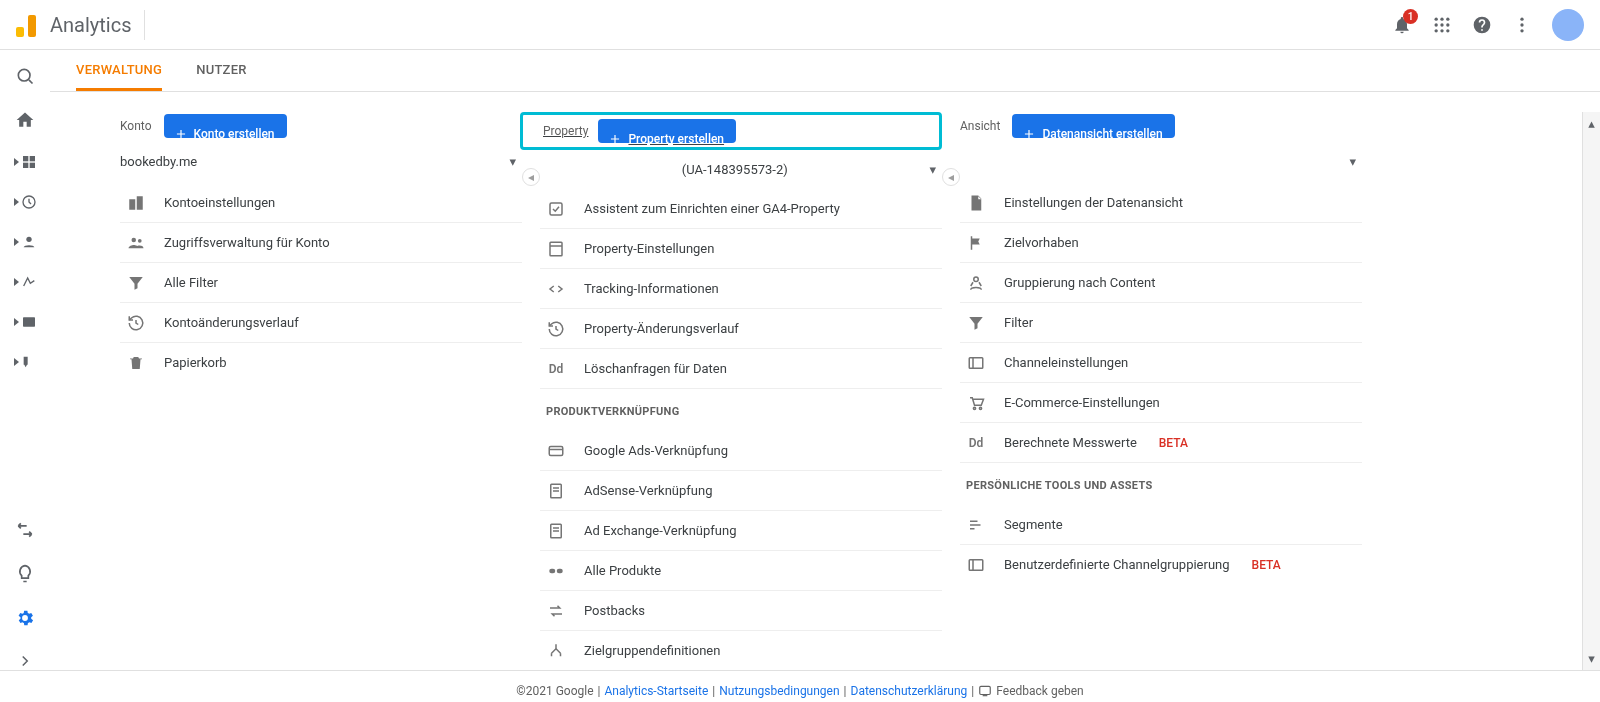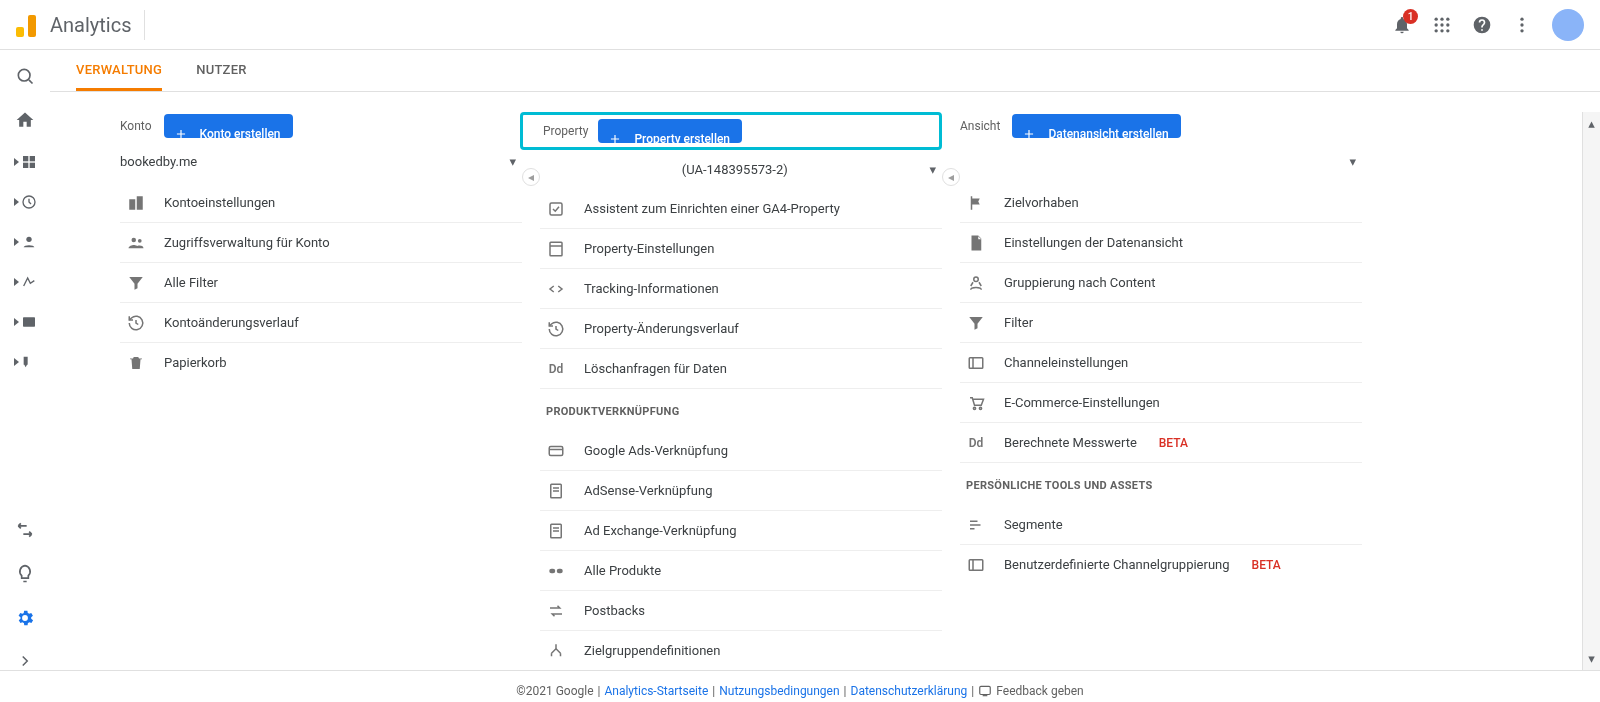--- a/index.html
+++ b/index.html
@@ -43,22 +43,22 @@
   .tri{width:0;height:0;border-top:4px solid transparent;border-bottom:4px solid transparent;border-left:5px solid #5f6368;}
   
   .main{flex:1;display:flex;flex-direction:column;min-width:0;}
   .tabs{height:42px;border-bottom:1px solid var(--border);display:flex;align-items:center;gap:34px;padding:0 26px;}
   .tab{font-size:13px;font-weight:500;letter-spacing:.25px;color:var(--grey-700);height:100%;display:flex;align-items:center;border-bottom:3px solid transparent;cursor:pointer;}
   .tab.active{color:var(--orange);border-bottom-color:var(--orange);}
   .columns-wrap{flex:1;display:flex;position:relative;padding:20px 0 0 70px;gap:0;overflow:hidden;}
   .col{width:402px;display:flex;flex-direction:column;position:relative;}
   .col-header{display:flex;align-items:center;gap:12px;height:28px;}
   .col-label{font-size:12px;color:var(--grey-700);}
-  .pill{background:var(--blue);color:#fff;border-radius:4px;height:24px;display:flex;align-items:center;padding:16px 12px 0 10px;font-size:12px;font-weight:500;cursor:pointer;gap:12px;}
-  .highlight-box{border:3px solid #00bcd4;border-radius:4px;padding:4px 12px 4px 20px;display:inline-flex;align-items:center;gap:10px;margin-left:-20px;}
+  .pill{background:var(--blue);color:#fff;border-radius:4px;height:24px;display:flex;align-items:center;padding:16px 12px 0 10px;font-size:12px;font-weight:500;cursor:pointer;gap:6px;}
+  .highlight-box{border:3px solid #00bcd4;border-radius:4px;padding:4px 12px 4px 20px;display:inline-flex;align-items:center;gap:10px;margin-left:-20px;text-decoration:underline;}
   .col-select{display:flex;align-items:center;justify-content:space-between;height:30px;padding:0 6px 0 0;font-size:13px;color:#3c4043;cursor:pointer;margin-top:6px;}
   .col-select .caret{color:#5f6368;}
   .list{margin-top:6px;display:flex;flex-direction:column;}
   .row{height:40px;display:flex;align-items:center;gap:18px;padding:0 6px;font-size:13px;color:#3c4043;cursor:pointer;border-top:1px solid transparent;}
   .row + .row{border-top:1px solid var(--grey-200);}
   .section-label{font-size:11px;font-weight:700;letter-spacing:.3px;color:var(--grey-700);padding:16px 6px 6px;border-top:1px solid var(--grey-200);}
   .row-icon{width:20px;display:flex;justify-content:center;color:var(--grey-600);}
   .beta{color:var(--beta);font-size:12px;font-weight:500;margin-left:4px;}
   .col-divider{width:18px;display:flex;align-items:flex-start;justify-content:center;padding-top:56px;}
   .collapse-chip{width:18px;height:18px;border:1px solid var(--grey-300);border-radius:50%;background:#fff;display:flex;align-items:center;justify-content:center;color:var(--grey-500);font-size:12px;cursor:pointer;}
@@ -403,32 +403,32 @@
           </span>
         </div>
         <div class="col-select">
           <span></span>
           <span class="caret">▾</span>
         </div>
         <div class="list" id="list-view">
             <div class="row">
               <span class="row-icon">
                 <svg width="18" height="18" viewBox="0 0 24 24" fill="currentColor">
+                  <path d="M6 2h9l4 4v16H6V2zm9 1v4h4"></path>
+                </svg>
+              </span>
+              <span>Einstellungen der Datenansicht</span>
+            </div>
+            <div class="row">
+              <span class="row-icon">
+                <svg width="18" height="18" viewBox="0 0 24 24" fill="currentColor">
                   <path d="M5 3v18h2v-7h10l-2-4 2-4H7V3z"></path>
                 </svg>
               </span>
               <span>Zielvorhaben</span>
-            </div>
-            <div class="row">
-              <span class="row-icon">
-                <svg width="18" height="18" viewBox="0 0 24 24" fill="currentColor">
-                  <path d="M6 2h9l4 4v16H6V2zm9 1v4h4"></path>
-                </svg>
-              </span>
-              <span>Einstellungen der Datenansicht</span>
             </div>
             <div class="row">
               <span class="row-icon">
                 <svg width="18" height="18" viewBox="0 0 24 24" fill="none" stroke="currentColor" stroke-width="2">
                   <circle cx="12" cy="7" r="3"></circle>
                   <path d="M5 21c0-4 14-4 14 0M8 11l-3 5M16 11l3 5"></path>
                 </svg>
               </span>
               <span>Gruppierung nach Content</span>
             </div>

